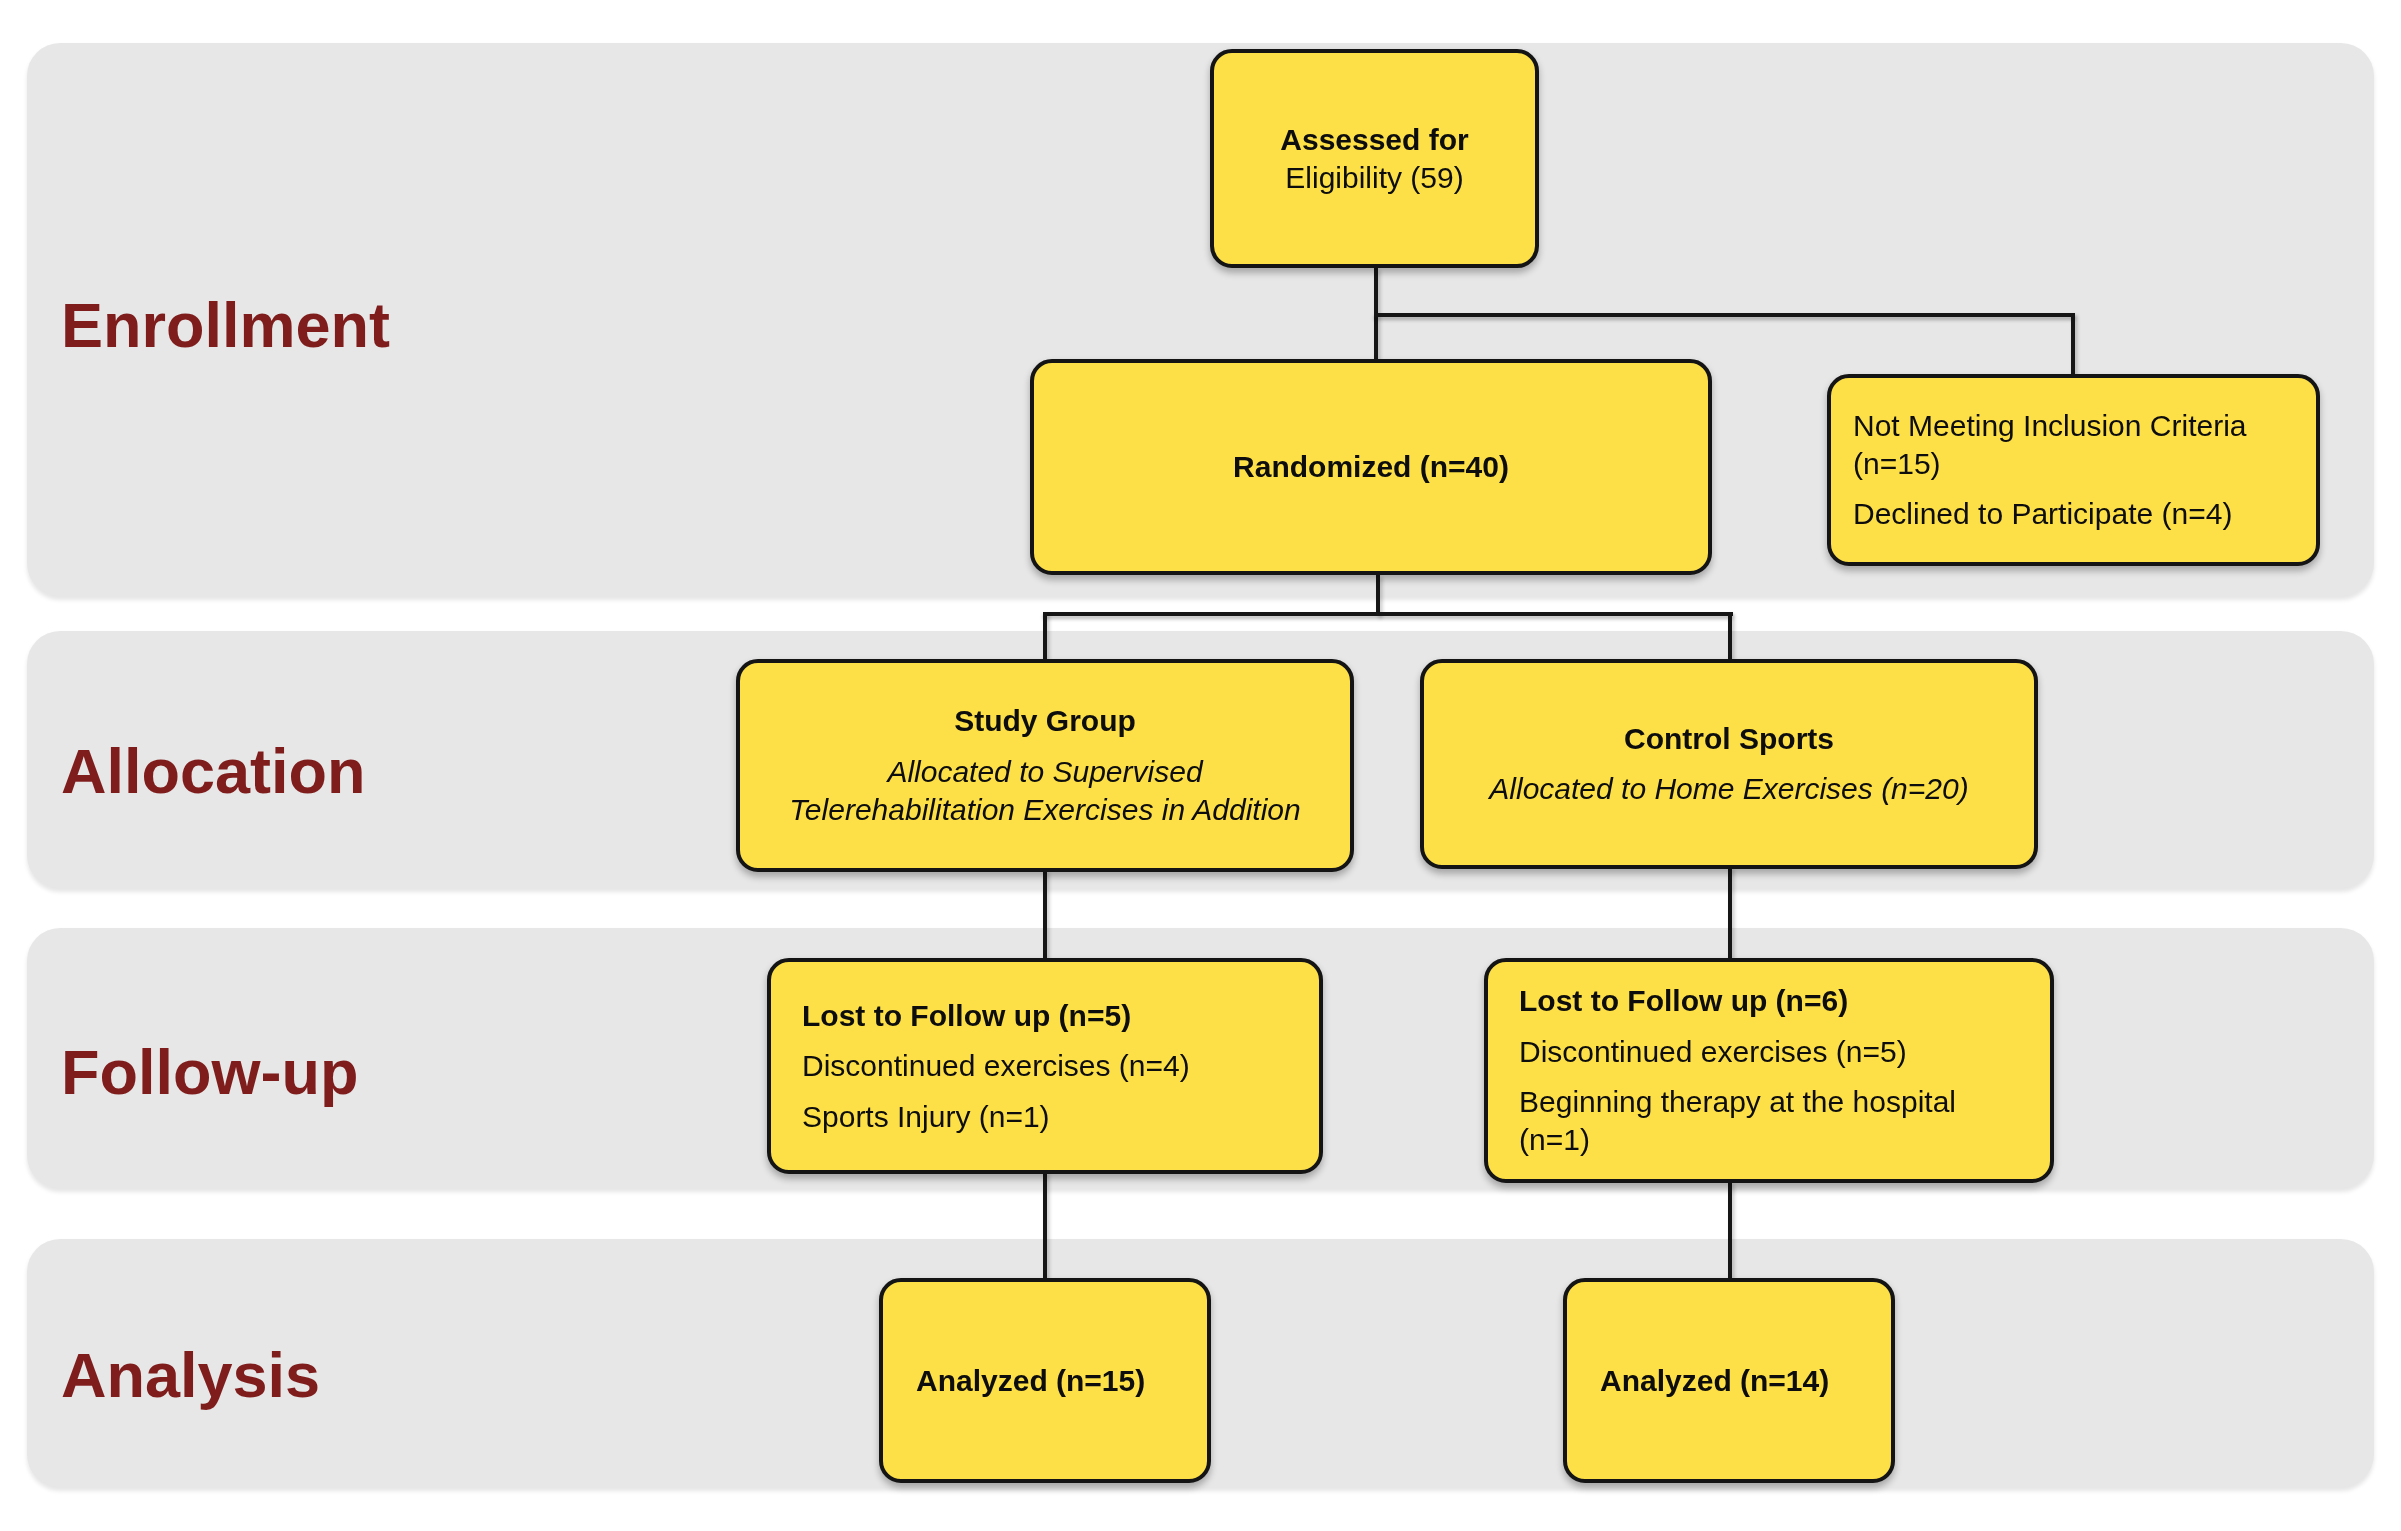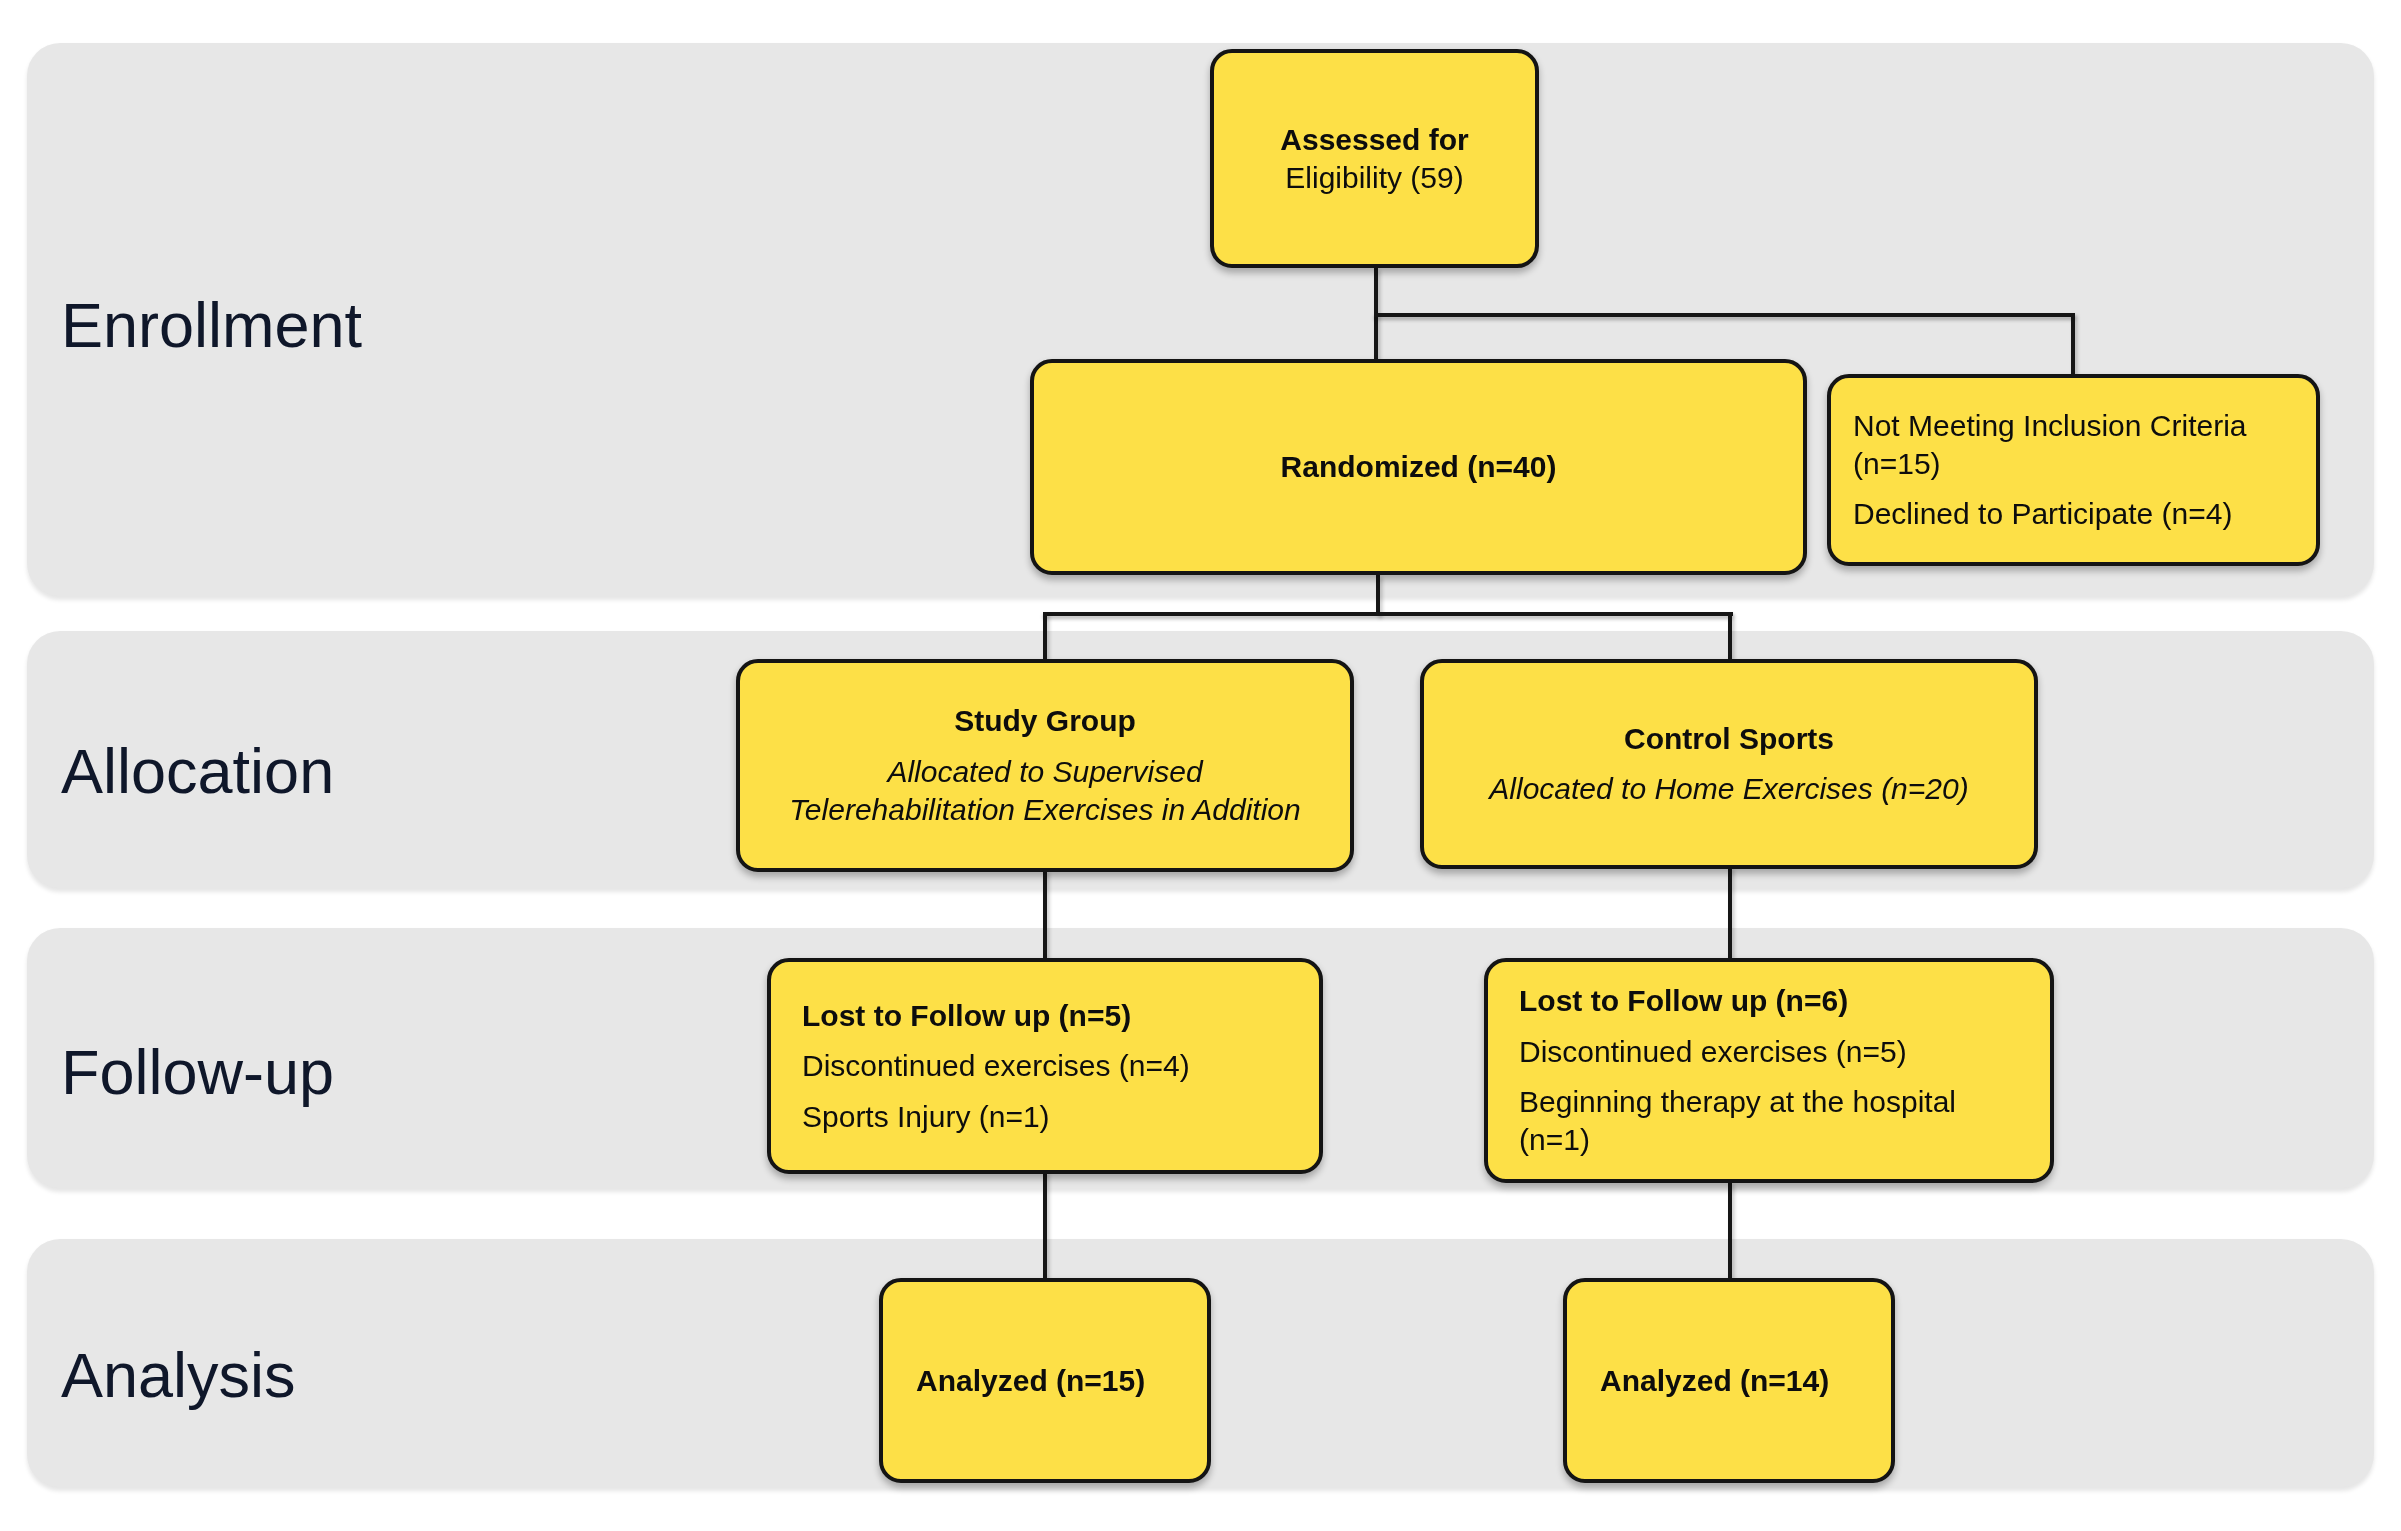--- a/index.html
+++ b/index.html
@@ -22,23 +22,23 @@
     border-radius: 33px;
     box-shadow: 0 3.1px 4.7px rgba(0,0,0,0.10);
   }
   .band-label {
     position: absolute;
     left: 61px;
     height: 78px;
     display: flex;
     align-items: center;
     font-size: 63px;
-    font-weight: 400;
+    font-weight: 700;
     letter-spacing: 0px;
-    color: #0f172a;
+    color: #7f1d1d;
     white-space: nowrap;
   }
 
   
   .line {
     position: absolute;
     background: #161616;
   }
   .line.h { height: 3.9px; box-shadow: 0 3.1px 3.9px rgba(0,0,0,0.28); }
   .line.v { width: 3.9px; box-shadow: 2.3px 2.3px 3.9px rgba(0,0,0,0.22); }
@@ -89,21 +89,21 @@
   <div class="line v" style="left:1043px;top:870px;height:91px;"></div>
   <div class="line v" style="left:1728px;top:867px;height:94px;"></div>
   <div class="line v" style="left:1043px;top:1172px;height:109px;"></div>
   <div class="line v" style="left:1728px;top:1182px;height:99px;"></div>
 
   <div class="box center" style="left:1210px;top:49px;width:329px;height:219px;padding:7.8px 15.6px;">
     <div class="para bold" style="margin-top:0;">Assessed for</div>
     <div class="para" style="margin-top:0;">Eligibility (59)</div>
   </div>
 
-  <div class="box center" style="left:1030px;top:359px;width:777px;height:216px;padding:7.8px 19px;">
+  <div class="box center" style="left:1030px;top:359px;width:682px;height:216px;padding:7.8px 19px;">
     <div class="para bold">Randomized (n=40)</div>
   </div>
 
   <div class="box leftal" style="left:1827px;top:374px;width:493px;height:192px;padding:7.8px 22px;">
     <div class="para">
       <div>Not Meeting Inclusion Criteria</div>
       <div>(n=15)</div>
     </div>
     <div class="para">Declined to Participate (n=4)</div>
   </div>

